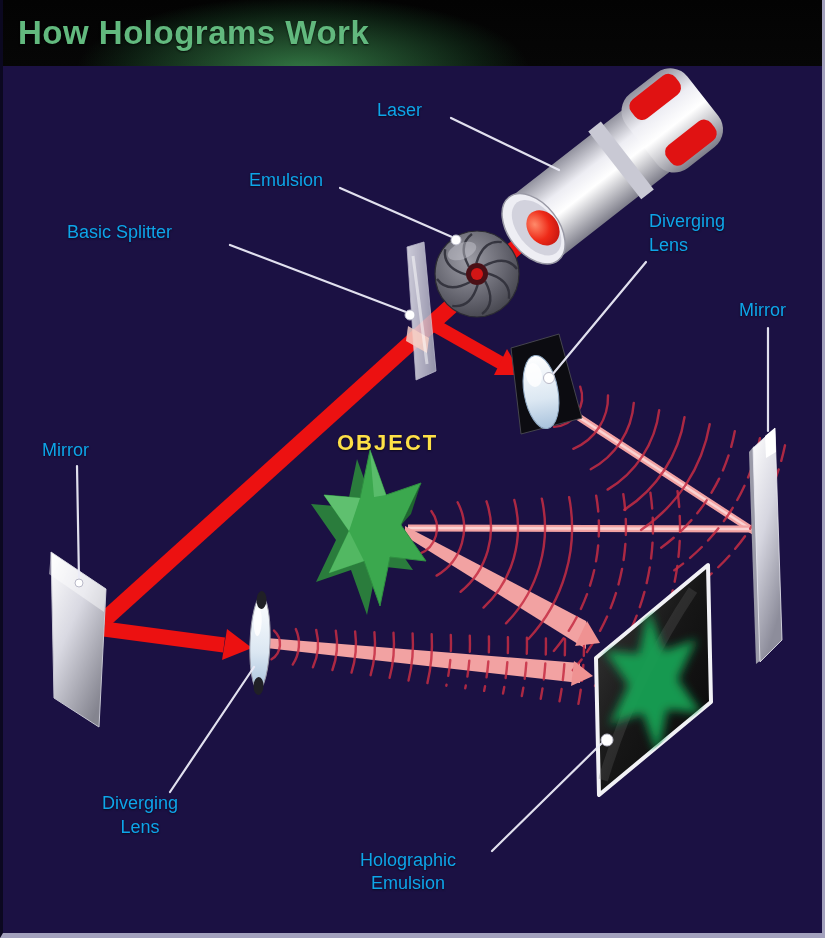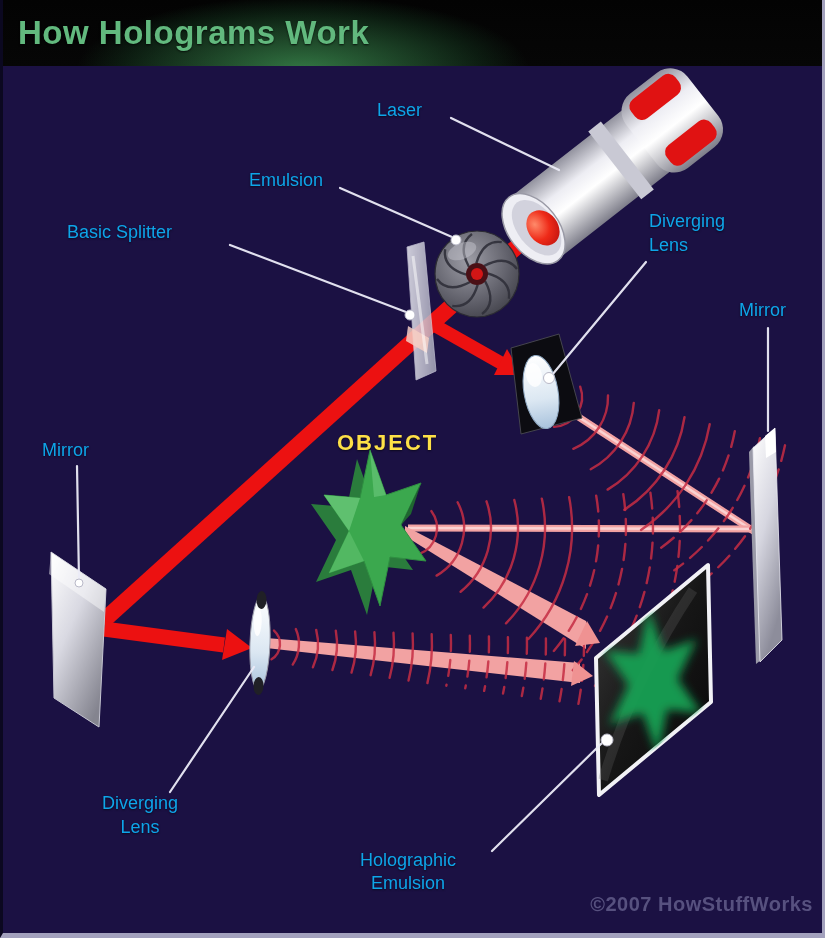--- a/index.html
+++ b/index.html
@@ -271,14 +271,13 @@
   <div class="label" id="lbl-mirror-left">Mirror</div>
   <div class="label" id="lbl-object">OBJECT</div>
   <div class="label center" id="lbl-divbottom">
     <div>Diverging</div>
     <div>Lens</div>
   </div>
   <div class="label center" id="lbl-emulsion">
     <div>Holographic</div>
     <div>Emulsion</div>
   </div>
-  <div id="copyright">©2007 HowStuffWorks</div>
 </div>
 
 </body></html>

